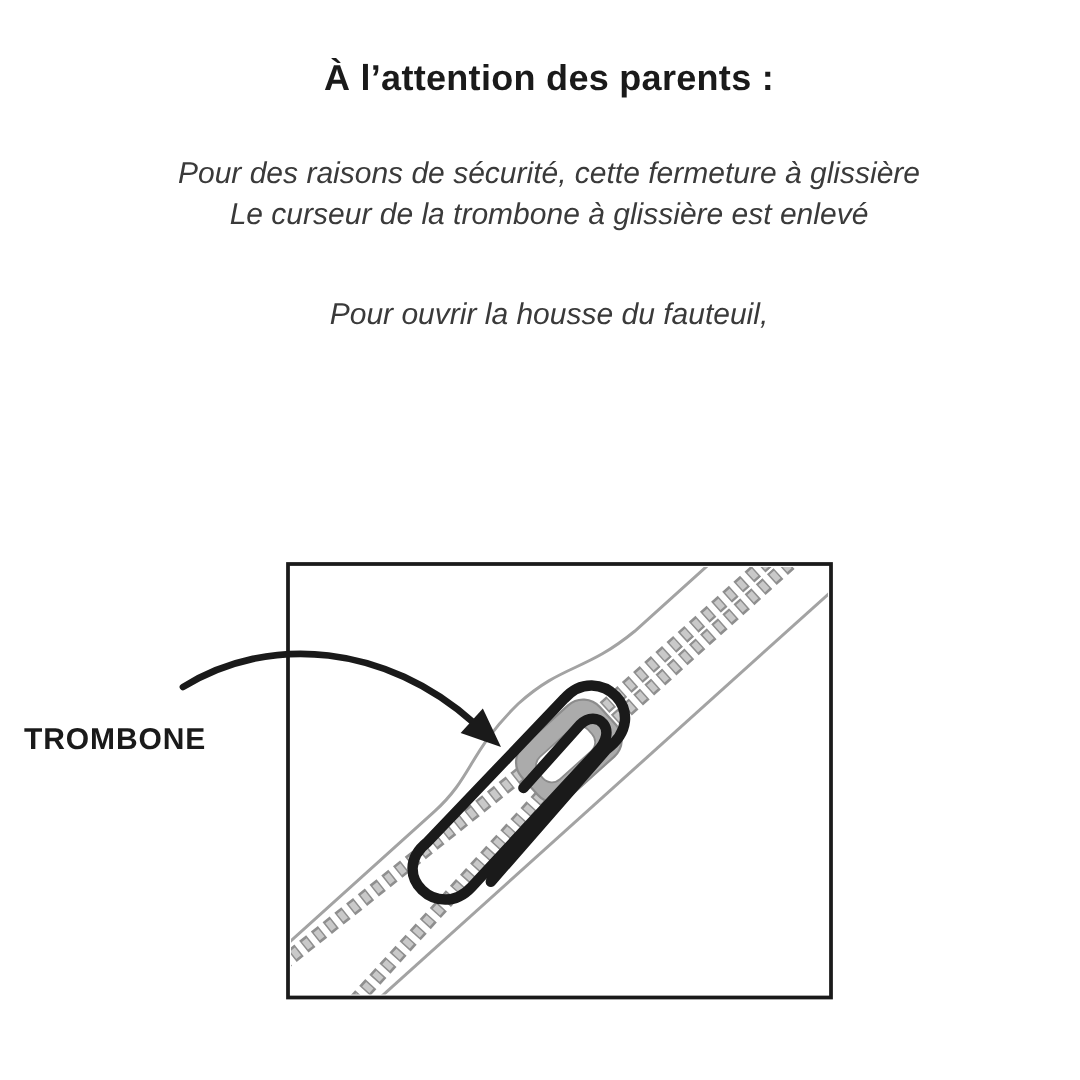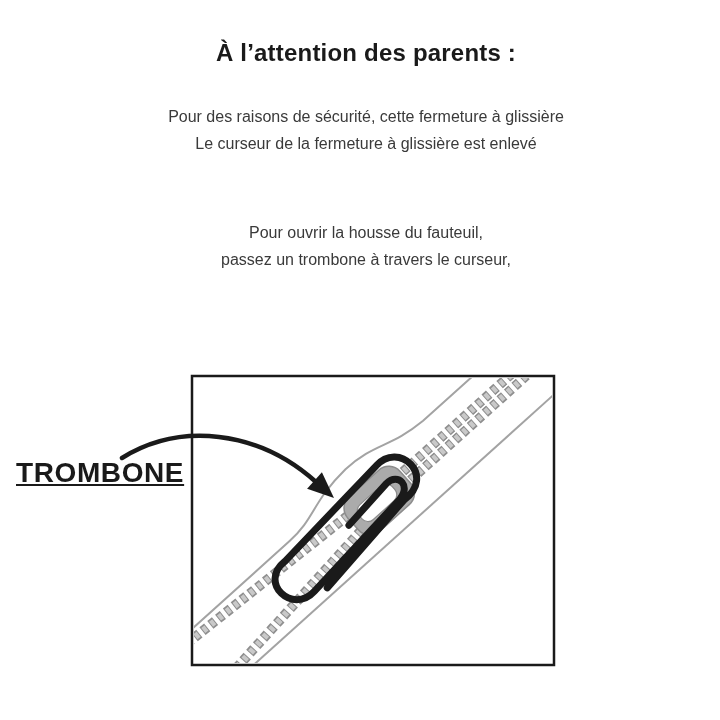--- a/index.html
+++ b/index.html
@@ -2,50 +2,49 @@
 <html style="--ink: #1a1a1a; --body-text: #3a3a3a; --tape: #a3a3a3; --teeth-outline: #8f8f8f; --teeth-fill: #c9c9c9; --slider: #ababab;"><head>
 <meta charset="utf-8">
 <style>
   html,body{margin:0;padding:0;background:#fff;}
   .page{
     position:relative;width:720px;height:720px;background:#fff;
     overflow:hidden;font-family:"Liberation Sans",sans-serif;
   }
   .text-block{position:absolute;top:0;left:0;width:100%;text-align:center;padding-left:12px;box-sizing:border-box;}
   .title{margin-top:38px;font-size:24px;line-height:30px;font-weight:700;color:var(--ink);letter-spacing:.2px;}
-  .para{color:var(--body-text);font-size:16px;line-height:27px;}
+  .para{color:var(--body-text);font-size:20px;line-height:27px;font-style:italic;}
   .para-intro{margin-top:35px;}
-  .para-instruction{margin-top:62px;}
+  .para-instruction{margin-top:40px;}
   .figure-label{
-    position:absolute;left:16px;top:460px;font-size:28px;line-height:26px;
-    font-weight:700;color:var(--ink);letter-spacing:.6px;text-decoration:underline;
+    position:absolute;left:16px;top:480px;font-size:20px;line-height:26px;
+    font-weight:700;color:var(--ink);letter-spacing:.6px;
   }
   .diagram{position:absolute;left:0;top:360px;width:720px;height:340px;}
   .teeth-dark{stroke:var(--teeth-outline);stroke-width:10;fill:none;stroke-dasharray:6 4;}
   .teeth-light{stroke:var(--teeth-fill);stroke-width:6.5;fill:none;stroke-dasharray:4 6;stroke-dashoffset:-1;}
   .teeth-gap{stroke:#fff;stroke-width:1.4;fill:none;}
   .tape{stroke:var(--tape);stroke-width:2;fill:none;}
   .wire{stroke:var(--ink);fill:none;stroke-linecap:round;stroke-linejoin:round;}
 </style>
 </head>
 <body>
 
 <div class="page">
 
   <div class="text-block">
     <div class="title">À l’attention des parents :</div>
 
     <div class="para para-intro">
       <div>Pour des raisons de sécurité, cette fermeture à glissière</div>
-      <div>Le curseur de la fermeture à glissière est enlevé</div>
+      <div>Le curseur de la trombone à glissière est enlevé</div>
     </div>
 
     <div class="para para-instruction">
       <div>Pour ouvrir la housse du fauteuil,</div>
-      <div>passez un trombone à travers le curseur,</div>
     </div>
   </div>
 
   <div class="figure-label">TROMBONE</div>
 
   <svg class="diagram" viewBox="0 0 720 340" xmlns="http://www.w3.org/2000/svg">
     <defs>
       <clipPath id="boxclip">
           <rect x="194" y="18" width="358" height="285"></rect>
         </clipPath>

